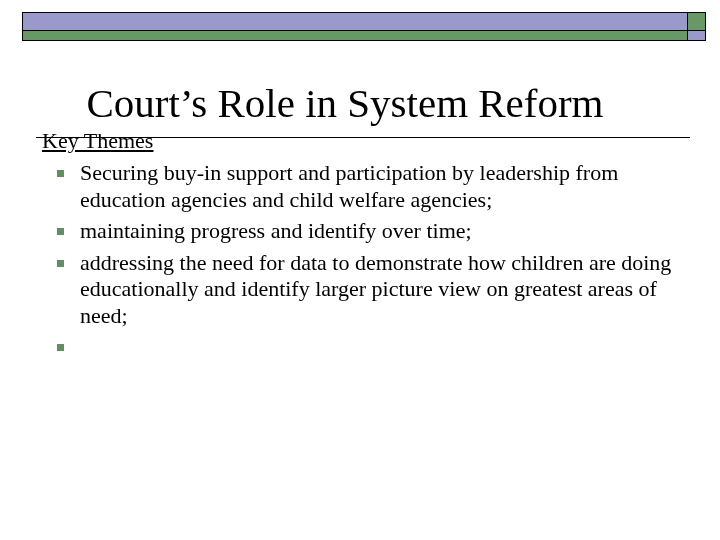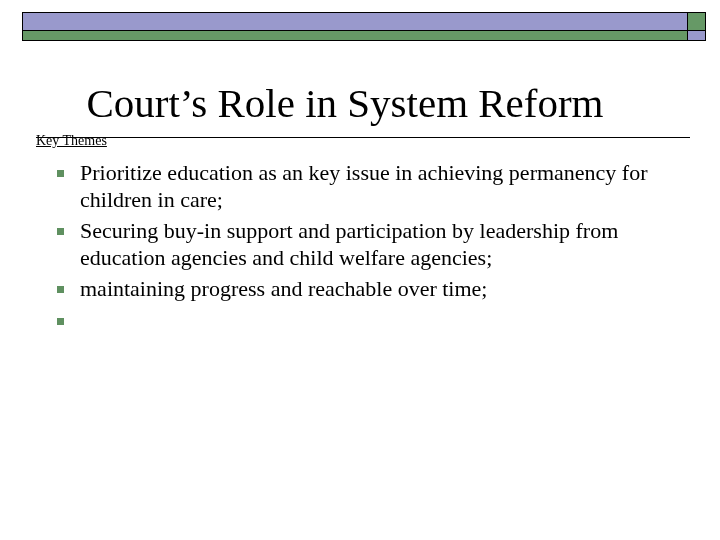--- a/index.html
+++ b/index.html
@@ -69,23 +69,23 @@
     .rule {
       position: absolute;
       left: 36px;
       top: 137px;
       width: 654px;
       height: 0;
       border-top: 1px solid #000;
     }
     .subhead {
       position: absolute;
-      left: 36px;
+      left: 42px;
       top: 128px;
-      font-size: 14px;
+      font-size: 22px;
       line-height: 26px;
       text-decoration: underline;
       white-space: nowrap;
       text-align: center;
     }
     .bullets {
       position: absolute;
       left: 0;
       top: 160px;
       width: 720px;
@@ -129,26 +129,26 @@
 
 <div class="title">Court’s Role in System Reform</div>
 
 <div class="rule"></div>
 
 <div class="subhead">Key Themes</div>
 
 <ul class="bullets">
   <li>
     <span class="bullet"></span>
-    <span class="text">Prioritize education as an key issue in achieving permanency for children in care;</span>
-  </li>
-  <li>
-    <span class="bullet"></span>
     <span class="text">Securing buy-in support and participation by leadership from education agencies and child welfare agencies;</span>
   </li>
   <li>
     <span class="bullet"></span>
-    <span class="text">maintaining progress and reachable over time;</span>
+    <span class="text">maintaining progress and identify over time;</span>
+  </li>
+  <li>
+    <span class="bullet"></span>
+    <span class="text">addressing the need for data to demonstrate how children are doing educationally and identify larger picture view on greatest areas of need;</span>
   </li>
   <li>
     <span class="bullet"></span>
   </li>
 </ul>
 
 </body></html>

